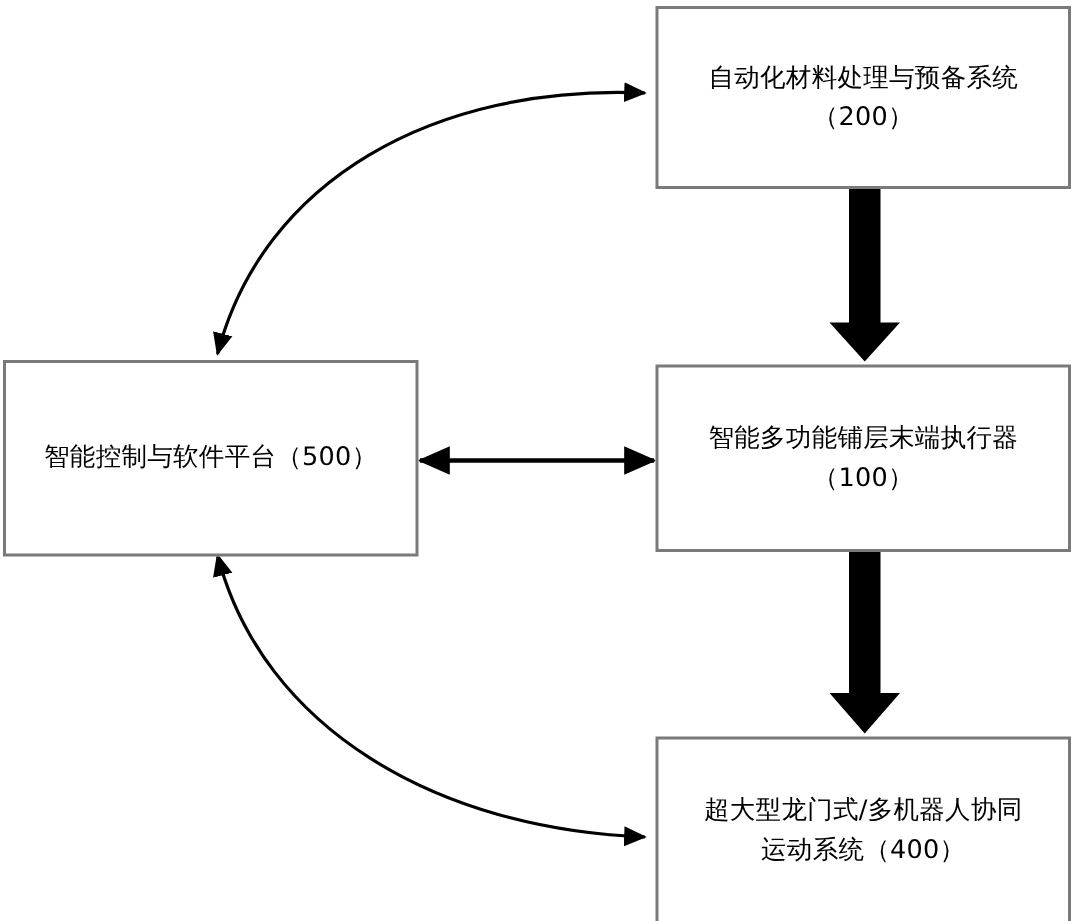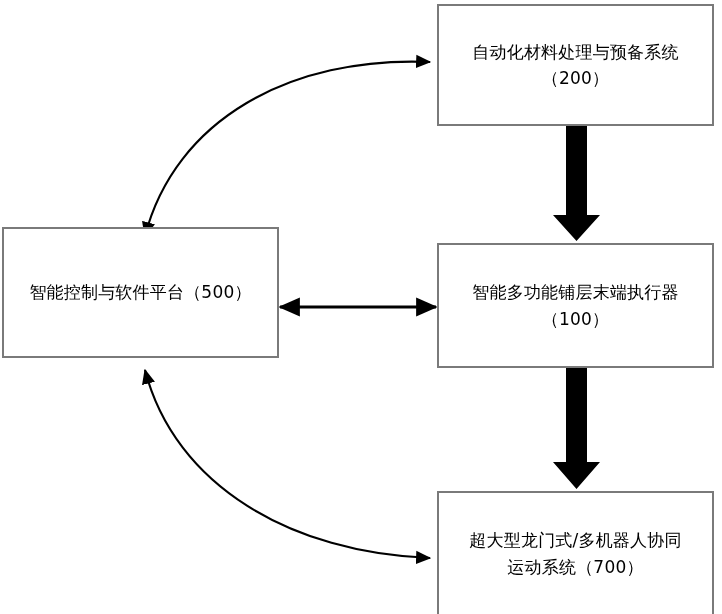--- a/index.html
+++ b/index.html
@@ -40,21 +40,21 @@
     font-size: 17px;
     line-height: 1.55;
     color: #000000;
     letter-spacing: 0.2px;
     padding: 0 8px;
     white-space: pre-line;
   }
   #node-200 { left: 437px; top: 4px;   width: 277px; height: 122px; }
   #node-300 { left: 437px; top: 243px; width: 277px; height: 125px; }
   #node-400 { left: 437px; top: 491px; width: 277px; height: 125px; }
-  #node-500 { left: 2px;   top: 227px; width: 277px; height: 131px; }
+  #node-500 { left: 2px;   top: 240px; width: 277px; height: 131px; }
 </style>
 </head>
 <body>
 
 <div id="diagram-root">
 
   <svg id="diagram-svg" viewBox="0 0 722 614">
     <defs>
       <marker id="arrowThin" viewBox="0 0 10 10" refX="9.2" refY="5" markerWidth="7.2" markerHeight="7.2" orient="auto-start-reverse">
         <path d="M 0 0.6 L 10 5 L 0 9.4 z" fill="#000000"></path>
@@ -77,20 +77,20 @@
 （200）</span>
   </div>
 
   <div class="node-box" id="node-300">
     <span class="node-label">智能多功能铺层末端执行器
 （100）</span>
   </div>
 
   <div class="node-box" id="node-400">
     <span class="node-label">超大型龙门式/多机器人协同
-运动系统（700）</span>
+运动系统（400）</span>
   </div>
 
   <div class="node-box" id="node-500">
     <span class="node-label">智能控制与软件平台（500）</span>
   </div>
 
 </div>
 
 </body></html>

